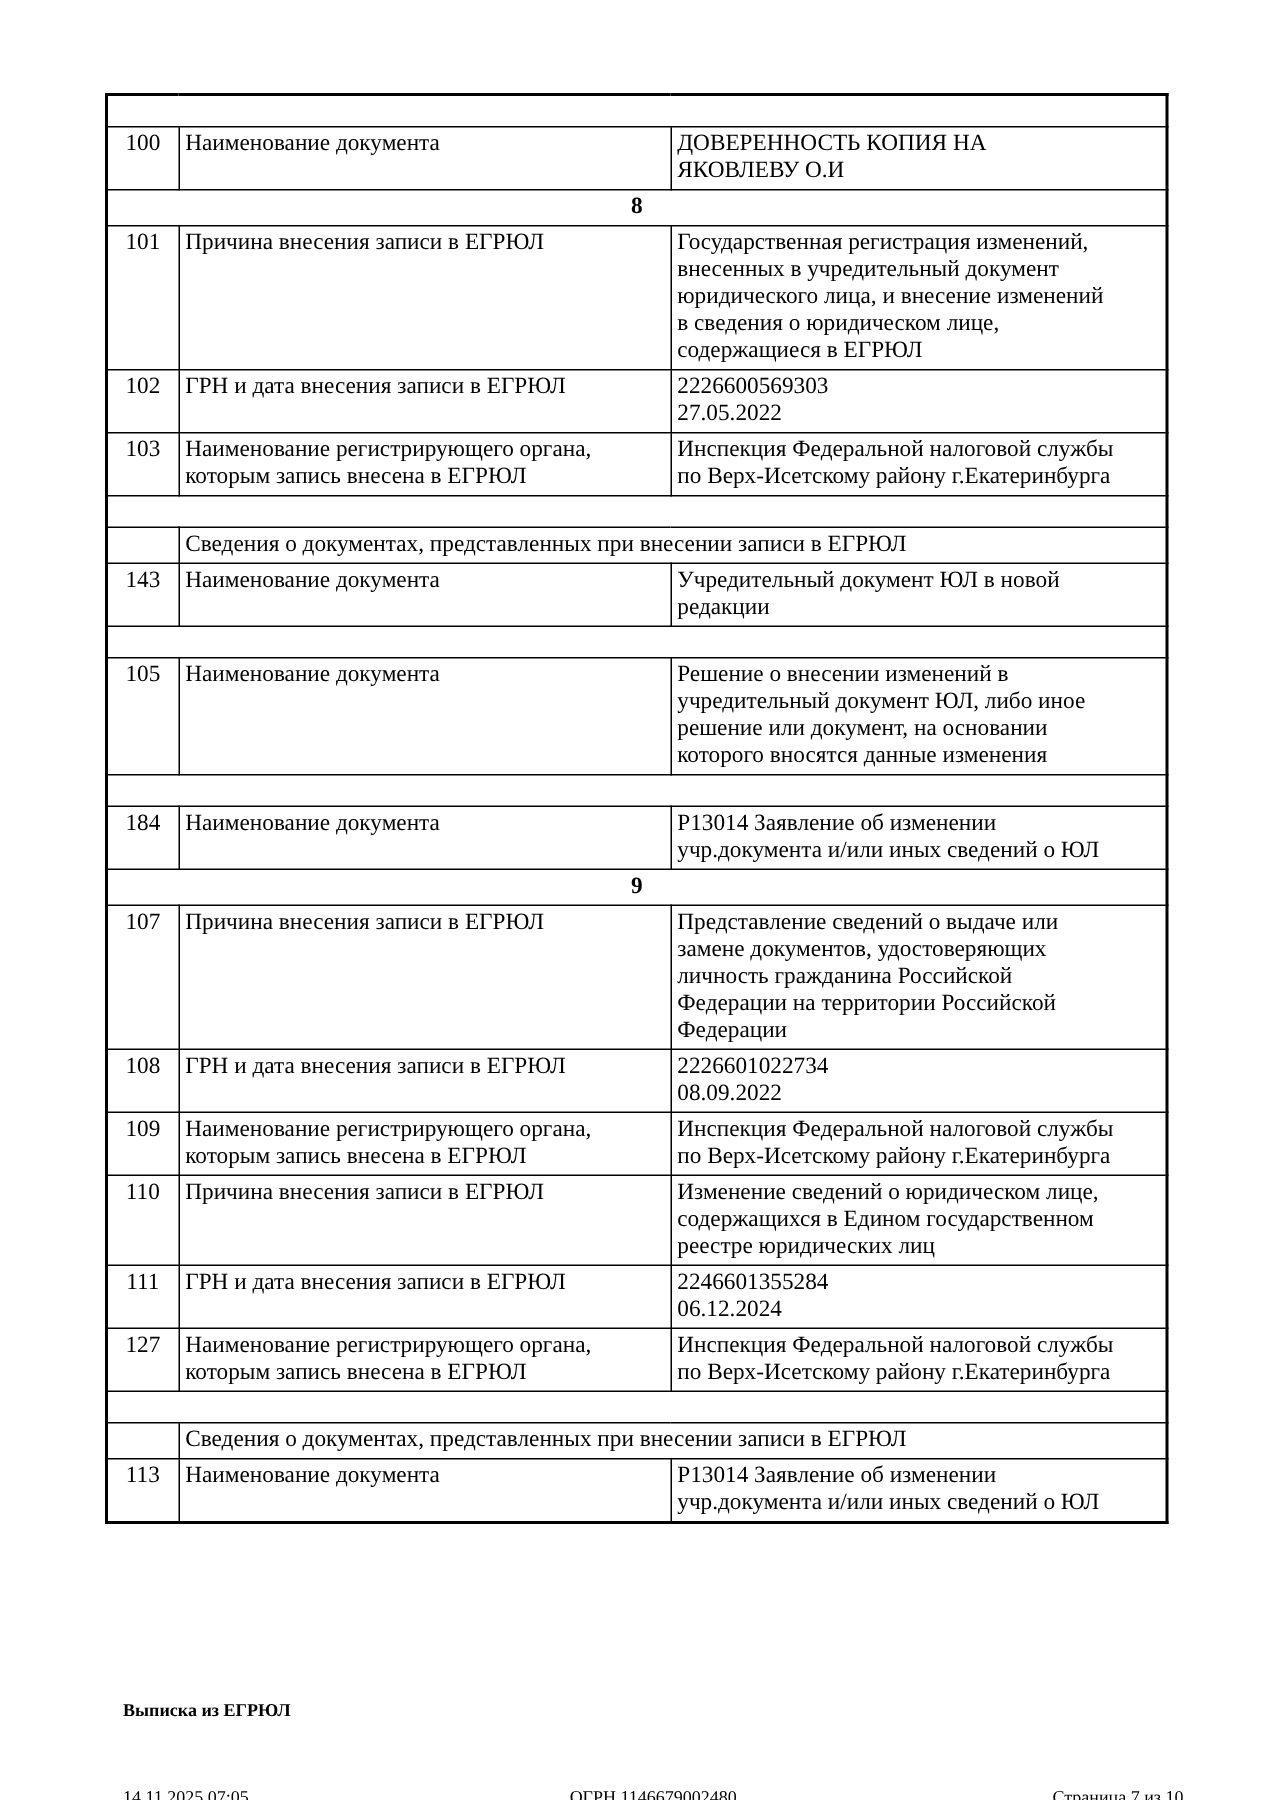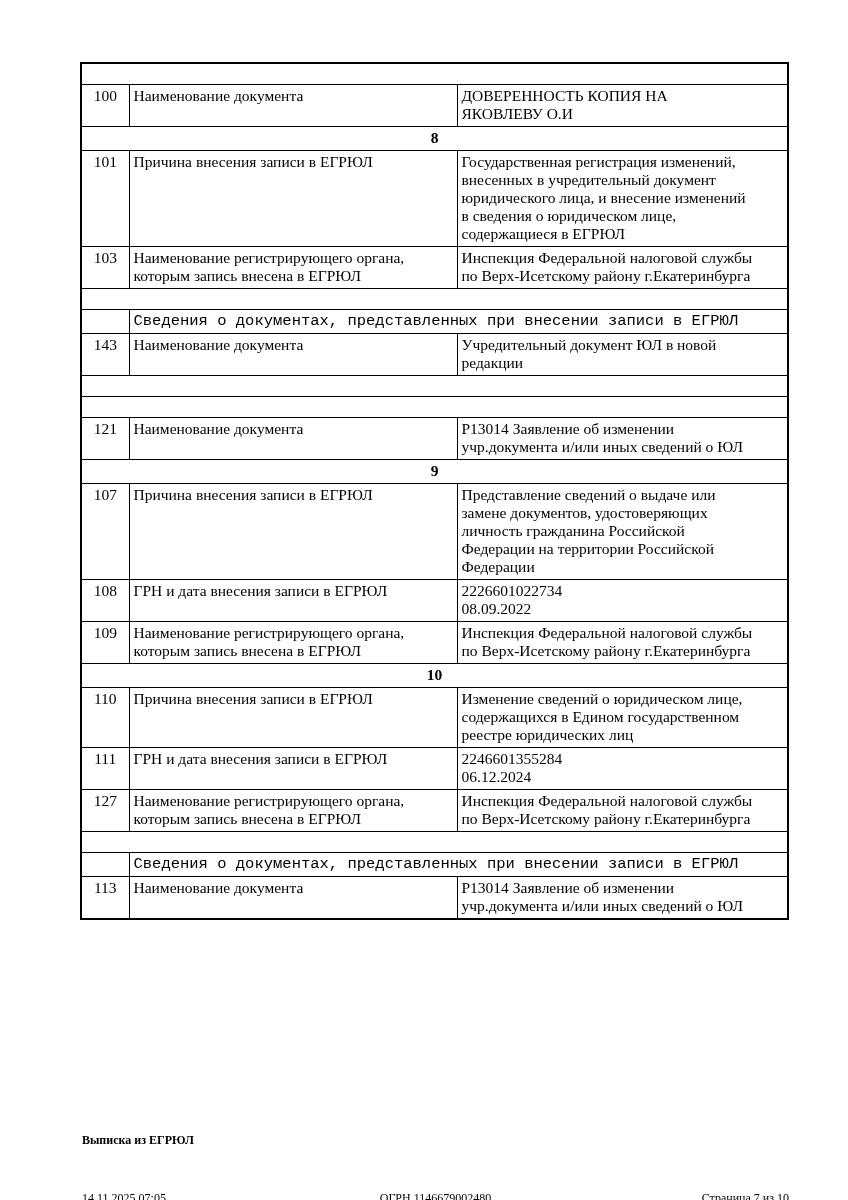--- a/index.html
+++ b/index.html
@@ -6,21 +6,21 @@
   html, body { background: #ffffff; }
   body {
     width: 848px; height: 1200px;
     position: relative;
     font-family: "Liberation Serif", serif;
     color: #000000;
     overflow: hidden;
   }
   .egrul-table {
     position: absolute;
-    left: 80px; top: 62px;
+    left: 70px; top: 62px;
     width: 707px;
     border-collapse: collapse;
     table-layout: fixed;
     border: 2px solid #000;
     padding-left: 44px;
   }
   .egrul-table td {
     border: 1px solid #000;
     vertical-align: top;
     font-size: 15.5px;
@@ -33,21 +33,21 @@
   .col-label { width: 328px; }
   .col-value { width: 331px; }
   .num-cell  { text-align: center; padding-left: 1px; padding-right: 1px; }
   .spacer-row td { height: 21px; padding: 0; }
   .section-cell {
     text-align: center;
     font-weight: bold;
     padding-top: 1px; padding-bottom: 2px;
     height: 21px;
   }
-  .subheader-row td { height: 23px; font-family: Liberation Mono, monospace; }
+  .subheader-row td { height: 23px; }
   .footer {
     position: absolute;
     left: 82px; top: 1133px;
     width: 707px;
     font-size: 12px;
     line-height: 14px;
     font-family: Liberation Serif, serif;
   }
   .footer-title { font-weight: bold; }
   .footer-line2 {
@@ -82,20 +82,26 @@
       <tr class="data-row">
         <td class="num-cell">101</td>
         <td class="label-cell">Причина внесения записи в ЕГРЮЛ</td>
         <td class="value-cell">Государственная регистрация изменений,
 внесенных в учредительный документ
 юридического лица, и внесение изменений
 в сведения о юридическом лице,
 содержащиеся в ЕГРЮЛ</td>
       </tr>
       <tr class="data-row">
+        <td class="num-cell">102</td>
+        <td class="label-cell">ГРН и дата внесения записи в ЕГРЮЛ</td>
+        <td class="value-cell">2226600569303
+27.05.2022</td>
+      </tr>
+      <tr class="data-row">
         <td class="num-cell">103</td>
         <td class="label-cell">Наименование регистрирующего органа,
 которым запись внесена в ЕГРЮЛ</td>
         <td class="value-cell">Инспекция Федеральной налоговой службы
 по Верх-Исетскому району г.Екатеринбурга</td>
       </tr>
       <tr class="spacer-row">
         <td colspan="3"></td>
       </tr>
       <tr class="subheader-row">
@@ -104,25 +110,33 @@
       </tr>
       <tr class="data-row">
         <td class="num-cell">143</td>
         <td class="label-cell">Наименование документа</td>
         <td class="value-cell">Учредительный документ ЮЛ в новой
 редакции</td>
       </tr>
       <tr class="spacer-row">
         <td colspan="3"></td>
       </tr>
-      <tr class="spacer-row">
-        <td colspan="3"></td>
-      </tr>
-      <tr class="data-row">
-        <td class="num-cell">121</td>
+      <tr class="data-row">
+        <td class="num-cell">105</td>
+        <td class="label-cell">Наименование документа</td>
+        <td class="value-cell">Решение о внесении изменений в
+учредительный документ ЮЛ, либо иное
+решение или документ, на основании
+которого вносятся данные изменения</td>
+      </tr>
+      <tr class="spacer-row">
+        <td colspan="3"></td>
+      </tr>
+      <tr class="data-row">
+        <td class="num-cell">184</td>
         <td class="label-cell">Наименование документа</td>
         <td class="value-cell">Р13014 Заявление об изменении
 учр.документа и/или иных сведений о ЮЛ</td>
       </tr>
       <tr class="section-row">
         <td colspan="3" class="section-cell">9</td>
       </tr>
       <tr class="data-row">
         <td class="num-cell">107</td>
         <td class="label-cell">Причина внесения записи в ЕГРЮЛ</td>
@@ -137,23 +151,20 @@
         <td class="label-cell">ГРН и дата внесения записи в ЕГРЮЛ</td>
         <td class="value-cell">2226601022734
 08.09.2022</td>
       </tr>
       <tr class="data-row">
         <td class="num-cell">109</td>
         <td class="label-cell">Наименование регистрирующего органа,
 которым запись внесена в ЕГРЮЛ</td>
         <td class="value-cell">Инспекция Федеральной налоговой службы
 по Верх-Исетскому району г.Екатеринбурга</td>
-      </tr>
-      <tr class="section-row">
-        <td colspan="3" class="section-cell">10</td>
       </tr>
       <tr class="data-row">
         <td class="num-cell">110</td>
         <td class="label-cell">Причина внесения записи в ЕГРЮЛ</td>
         <td class="value-cell">Изменение сведений о юридическом лице,
 содержащихся в Едином государственном
 реестре юридических лиц</td>
       </tr>
       <tr class="data-row">
         <td class="num-cell">111</td>

